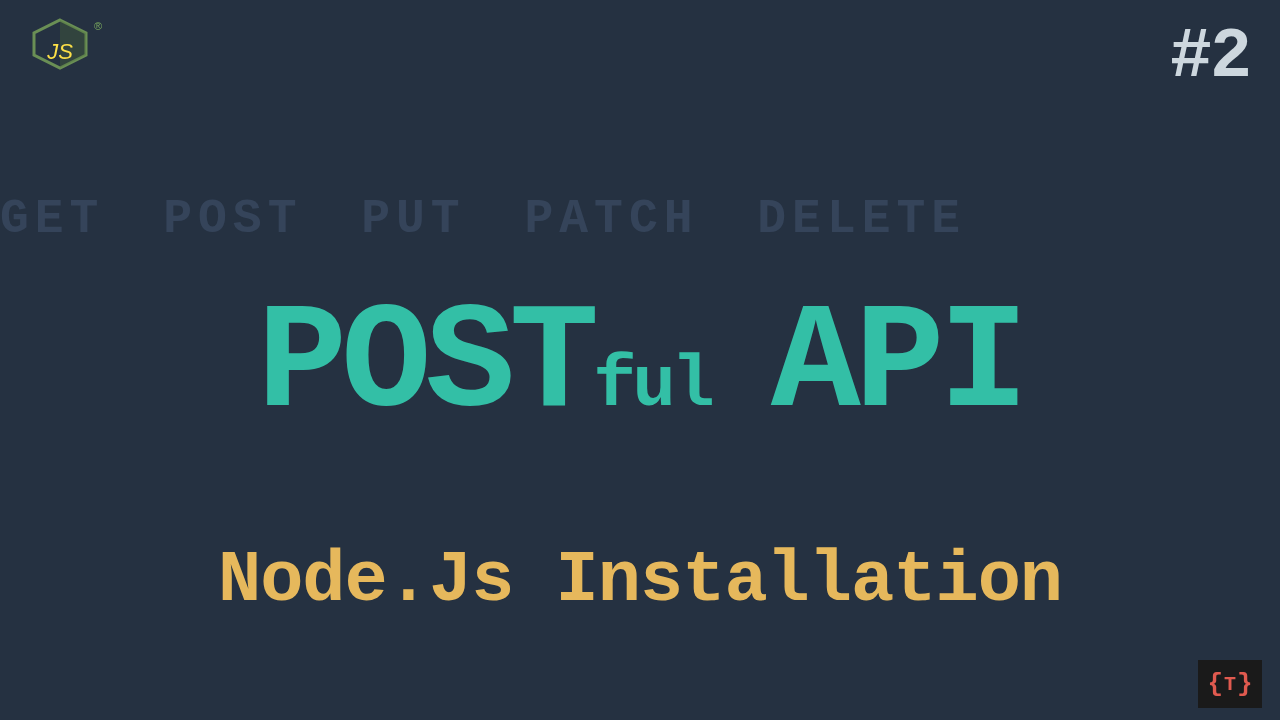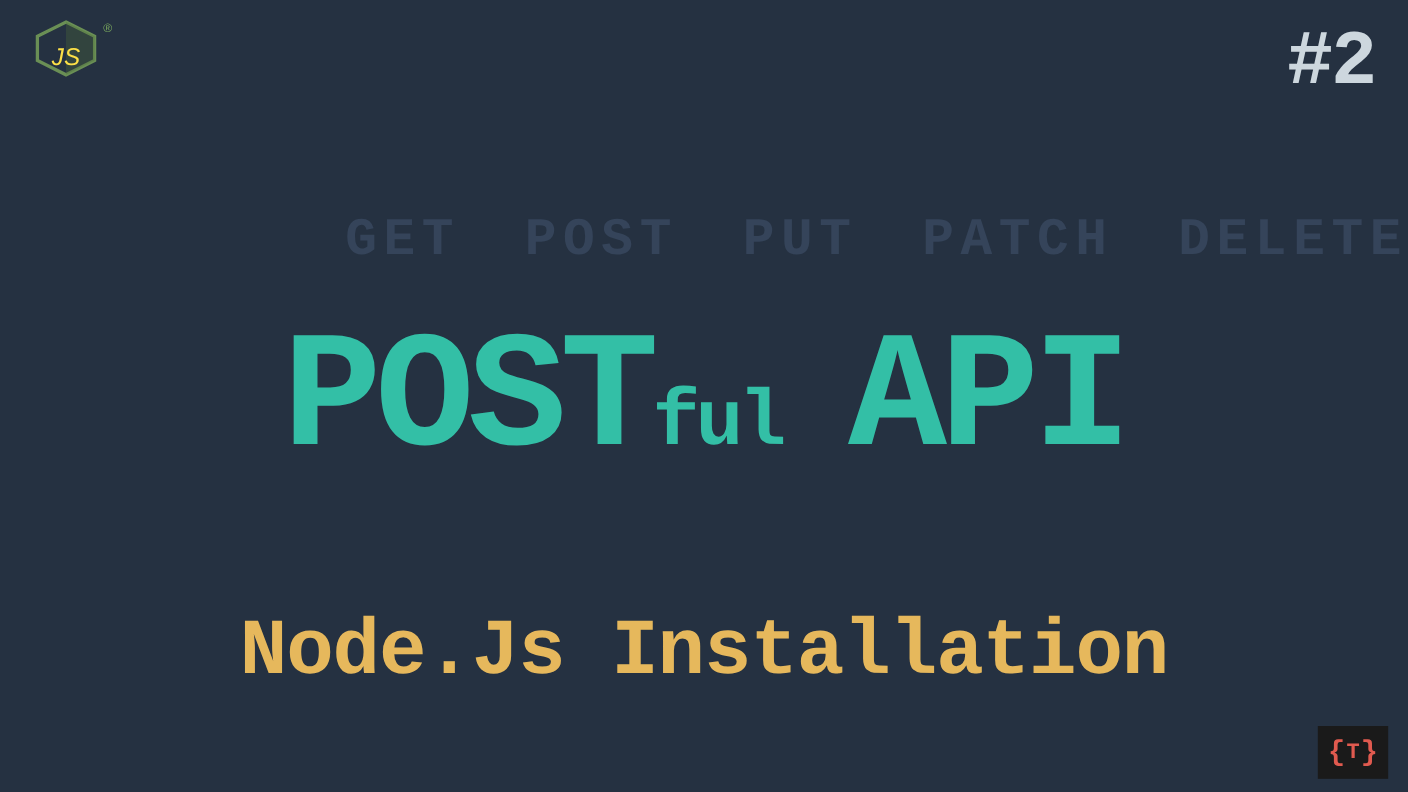--- a/index.html
+++ b/index.html
@@ -64,21 +64,21 @@
     font-weight: 600;
     color: #cdd7de;
     letter-spacing: -2px;
   }
 
   .http-verbs {
     position: absolute;
     top: 192px;
     left: 0;
     width: 100%;
-    text-align: right;
+    text-align: left;
     font-family: 'Lucida Console', 'Courier New', monospace;
     font-size: 48px;
     font-weight: 700;
     letter-spacing: 6px;
     word-spacing: 24px;
     color: #35445a;
   }
 
   .main-title {
     position: absolute;
@@ -90,21 +90,21 @@
     font-weight: 700;
     color: #33bfa6;
     white-space: nowrap;
   }
   .t-large { font-size: 150px; letter-spacing: -6px; }
   .t-small { font-size: 72px; letter-spacing: -4px; }
   .t-space { display: inline-block; width: 60px; }
 
   .subtitle {
     position: absolute;
-    top: 552px;
+    top: 540px;
     left: 0;
     width: 100%;
     text-align: center;
     font-family: 'Consolas', 'Lucida Console', 'Courier New', monospace;
     font-size: 72px;
     font-weight: 700;
     color: #e6b85c;
     letter-spacing: -1px;
   }
 

